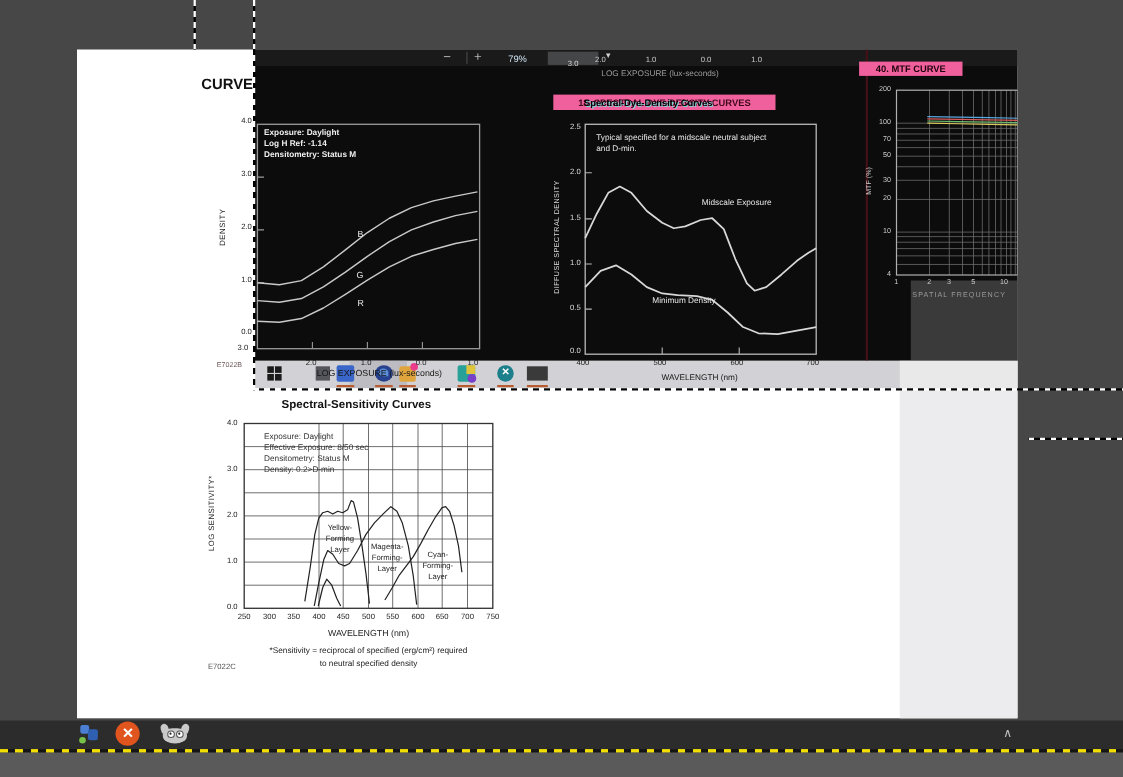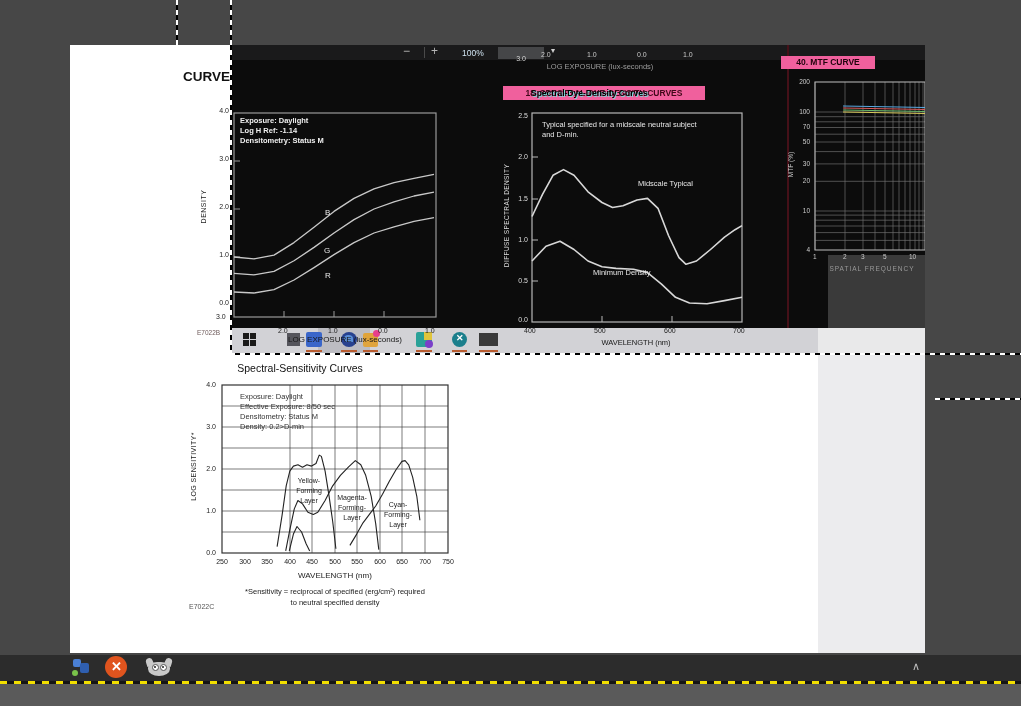--- a/index.html
+++ b/index.html
@@ -34,21 +34,21 @@
   <div class="s rot txt" style="left:172px;top:203px;width:62px;font-size:7px;color:#222;letter-spacing:.5px;">DENSITY</div>
   <div class="s txt" style="left:216px;top:313px;font-size:7px;color:#222;">3.0</div>
   <div class="s txt" style="left:197px;top:329px;font-size:6.5px;color:#6e5a5a;">E7022B</div>
 
   <div class="s" style="left:231px;top:45px;width:694px;height:283px;background:#0c0c0c;overflow:hidden;z-index:2;">
 
     <div class="s" style="left:0;top:0;width:694px;height:15px;background:#1a1a1b;"></div>
     <div class="s txt" style="left:172px;top:-1px;font-size:12px;color:#b5b5b5;">−</div>
     <div class="s" style="left:193px;top:2px;width:1px;height:11px;background:#4a4a4a;"></div>
     <div class="s txt" style="left:200px;top:-1px;font-size:12px;color:#b5b5b5;">+</div>
-    <div class="s txt" style="left:231px;top:3px;font-size:8.5px;color:#cfe3f1;">100%</div>
+    <div class="s txt" style="left:231px;top:3px;font-size:8.5px;color:#cfe3f1;">79%</div>
     <div class="s" style="left:267px;top:2px;width:46px;height:12px;background:#454648;text-align:center;">
       <span class="txt" style="font-size:7px;color:#d8d8d8;line-height:12px;">3.0</span>
     </div>
     <div class="s txt" style="left:320px;top:1px;font-size:8px;color:#d0d0d0;">▾</div>
 
     <div class="s txt wtick" style="left:310px;top:6px;">2.0</div>
     <div class="s txt wtick" style="left:356px;top:6px;">1.0</div>
     <div class="s txt wtick" style="left:406px;top:6px;">0.0</div>
     <div class="s txt wtick" style="left:452px;top:6px;">1.0</div>
     <div class="s txt" style="left:304px;top:17px;width:130px;text-align:center;font-size:7.5px;color:#9c9c9c;">LOG EXPOSURE (lux-seconds)</div>
@@ -94,21 +94,21 @@
         <line x1="371" y1="271" x2="371" y2="277"></line>
           <line x1="441" y1="271" x2="441" y2="277"></line>
       </g>
       <g fill="none" stroke="#d8d8d8" stroke-width="1.6" stroke-linejoin="round">
         <path d="M301,171.5 L311.5,149.3 322,130.3 332.5,124.6 343,130.3 357,146.8 371,157.5 381.5,162.5 392,160.8 406,155 416.5,153.4 427,163.3 437.5,190.5 448,212.7 455,219.3 465.5,216 479.5,204.5 493.5,192.1 504,184.7 511,180.6"></path>
         <path d="M301,216 L315,201.2 329,196.2 343,204.5 357,216 371,221.8 385,223.4 402.5,224.3 416.5,227.6 430.5,239.1 444.5,252.3 458.5,258 476,258.8 493.5,255.6 511,252.3"></path>
       </g>
     </svg>
     <div class="s txt" style="left:311px;top:75px;font-size:7.5px;color:#e6e6e6;">Typical specified for a midscale neutral subject</div>
     <div class="s txt" style="left:311px;top:85px;font-size:7.5px;color:#e6e6e6;">and D-min.</div>
-    <div class="s txt" style="left:407px;top:134px;font-size:7.5px;color:#e6e6e6;">Midscale Typical</div>
+    <div class="s txt" style="left:407px;top:134px;font-size:7.5px;color:#e6e6e6;">Midscale Exposure</div>
     <div class="s txt" style="left:362px;top:223px;font-size:7.5px;color:#e6e6e6;">Minimum Density</div>
     <div class="s txt" style="left:279px;top:67px;width:18px;text-align:right;font-size:7px;color:#ddd;">2.5</div>
     <div class="s txt" style="left:279px;top:108px;width:18px;text-align:right;font-size:7px;color:#ddd;">2.0</div>
     <div class="s txt" style="left:279px;top:150px;width:18px;text-align:right;font-size:7px;color:#ddd;">1.5</div>
     <div class="s txt" style="left:279px;top:191px;width:18px;text-align:right;font-size:7px;color:#ddd;">1.0</div>
     <div class="s txt" style="left:279px;top:232px;width:18px;text-align:right;font-size:7px;color:#ddd;">0.5</div>
     <div class="s txt" style="left:279px;top:271px;width:18px;text-align:right;font-size:7px;color:#ddd;">0.0</div>
     <div class="s rot txt" style="left:193px;top:167px;width:165px;font-size:6.5px;color:#ddd;letter-spacing:.4px;">DIFFUSE SPECTRAL DENSITY</div>
 
     <div class="s pink" style="left:550px;top:11px;width:94px;height:13px;font-size:8.5px;line-height:13px;color:#20030c;">
@@ -208,21 +208,21 @@
   <div class="s txt dtick" style="left:328px;top:327px;z-index:4;">1.0</div>
   <div class="s txt dtick" style="left:378px;top:327px;z-index:4;">0.0</div>
   <div class="s txt dtick" style="left:425px;top:327px;z-index:4;">1.0</div>
   <div class="s txt" style="left:288px;top:335px;font-size:8px;color:#161616;z-index:4;">LOG EXPOSURE (lux-seconds)</div>
   <div class="s txt dtick" style="left:524px;top:327px;z-index:4;">400</div>
   <div class="s txt dtick" style="left:594px;top:327px;z-index:4;">500</div>
   <div class="s txt dtick" style="left:664px;top:327px;z-index:4;">600</div>
   <div class="s txt dtick" style="left:733px;top:327px;z-index:4;">700</div>
   <div class="s txt" style="left:576px;top:338px;width:120px;text-align:center;font-size:7.5px;color:#161616;z-index:4;">WAVELENGTH (nm)</div>
 
-  <div class="s txt" style="left:220px;top:362px;width:160px;text-align:center;font-size:10.5px;font-weight:normal;color:#111;z-index:1;">Spectral-Sensitivity Curves</div>
+  <div class="s txt" style="left:244px;top:362px;width:160px;text-align:center;font-size:10.5px;font-weight:bold;color:#111;z-index:1;">Spectral-Sensitivity Curves</div>
   <svg width="1021" height="706" style="left:0;top:0;z-index:1;">
     <g stroke="#444" stroke-width="0.7">
       <line x1="290" y1="385" x2="290" y2="553"></line>
         <line x1="312" y1="385" x2="312" y2="553"></line>
       <line x1="335" y1="385" x2="335" y2="553"></line>
         <line x1="357" y1="385" x2="357" y2="553"></line>
       <line x1="380" y1="385" x2="380" y2="553"></line>
         <line x1="402" y1="385" x2="402" y2="553"></line>
       <line x1="425" y1="385" x2="425" y2="553"></line>
       <line x1="222" y1="406" x2="448" y2="406"></line>

